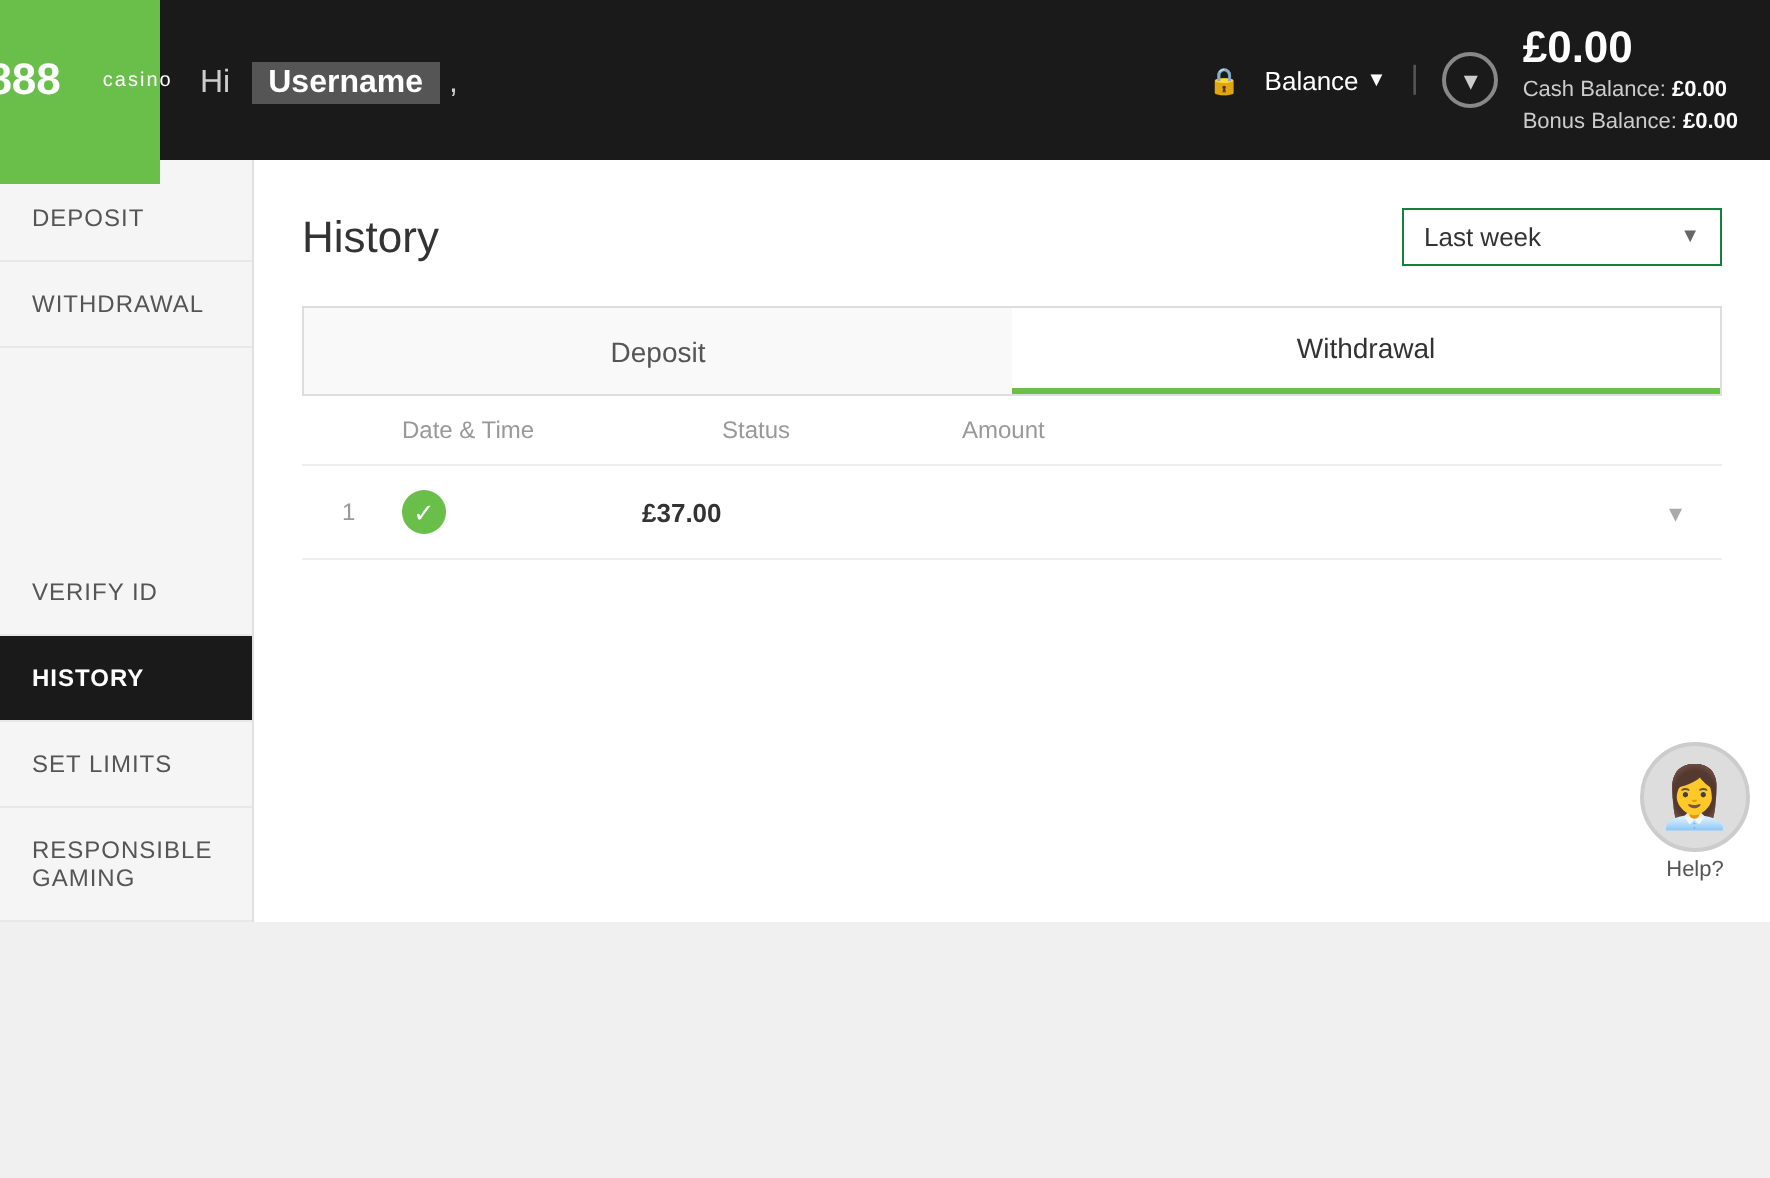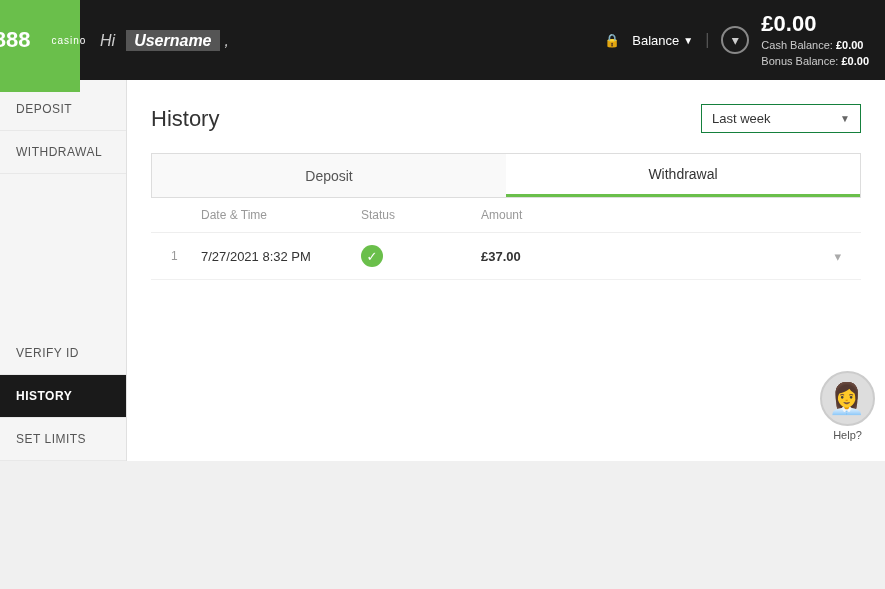--- a/index.html
+++ b/index.html
@@ -43,21 +43,20 @@
       color: white;
       font-size: 10px;
       letter-spacing: 1px;
       margin-left: 21px;
     }
     .header-greeting {
       color: white;
       font-size: 18px;
       margin-left: 20px;
       flex: 1;
-      font-style: italic;
     }
     .header-greeting span {
       color: #ccc;
       font-size: 16px;
     }
     .header-right {
       display: flex;
       align-items: center;
       gap: 12px;
       margin-left: auto;
@@ -323,20 +322,23 @@
     </div>
     <div class="sidebar-spacer"></div>
     <div class="sidebar-item">
       <span>VERIFY ID</span>
     </div>
     <div class="sidebar-item active">
       <span>HISTORY</span>
     </div>
     <div class="sidebar-item">
       <span>SET LIMITS</span>
+    </div>
+    <div class="sidebar-item">
+      <span>RESPONSIBLE GAMING</span>
     </div>
   </div>
 
   <div class="main">
     <div class="main-header">
       <h1 class="main-title">History</h1>
       <div class="filter-dropdown">
         <span>Last week</span>
         <span class="arrow">▼</span>
       </div>
@@ -353,21 +355,20 @@
 
     <div class="table-header">
       <div class="col-num"></div>
       <div class="col-date">Date &amp; Time</div>
       <div class="col-status">Status</div>
       <div class="col-amount">Amount</div>
     </div>
 
     <div class="table-row">
       <div class="row-num">1</div>
-      <div class="row-date">7/27/2021 8:32 PM</div>
       <div class="row-status">
         <div class="status-check">✓</div>
       </div>
       <div class="row-amount">£37.00</div>
       <div class="row-expand">▾</div>
     </div>
 
     <div class="help-widget">
       <div class="help-avatar">
         <span class="help-avatar-inner">👩‍💼</span>

